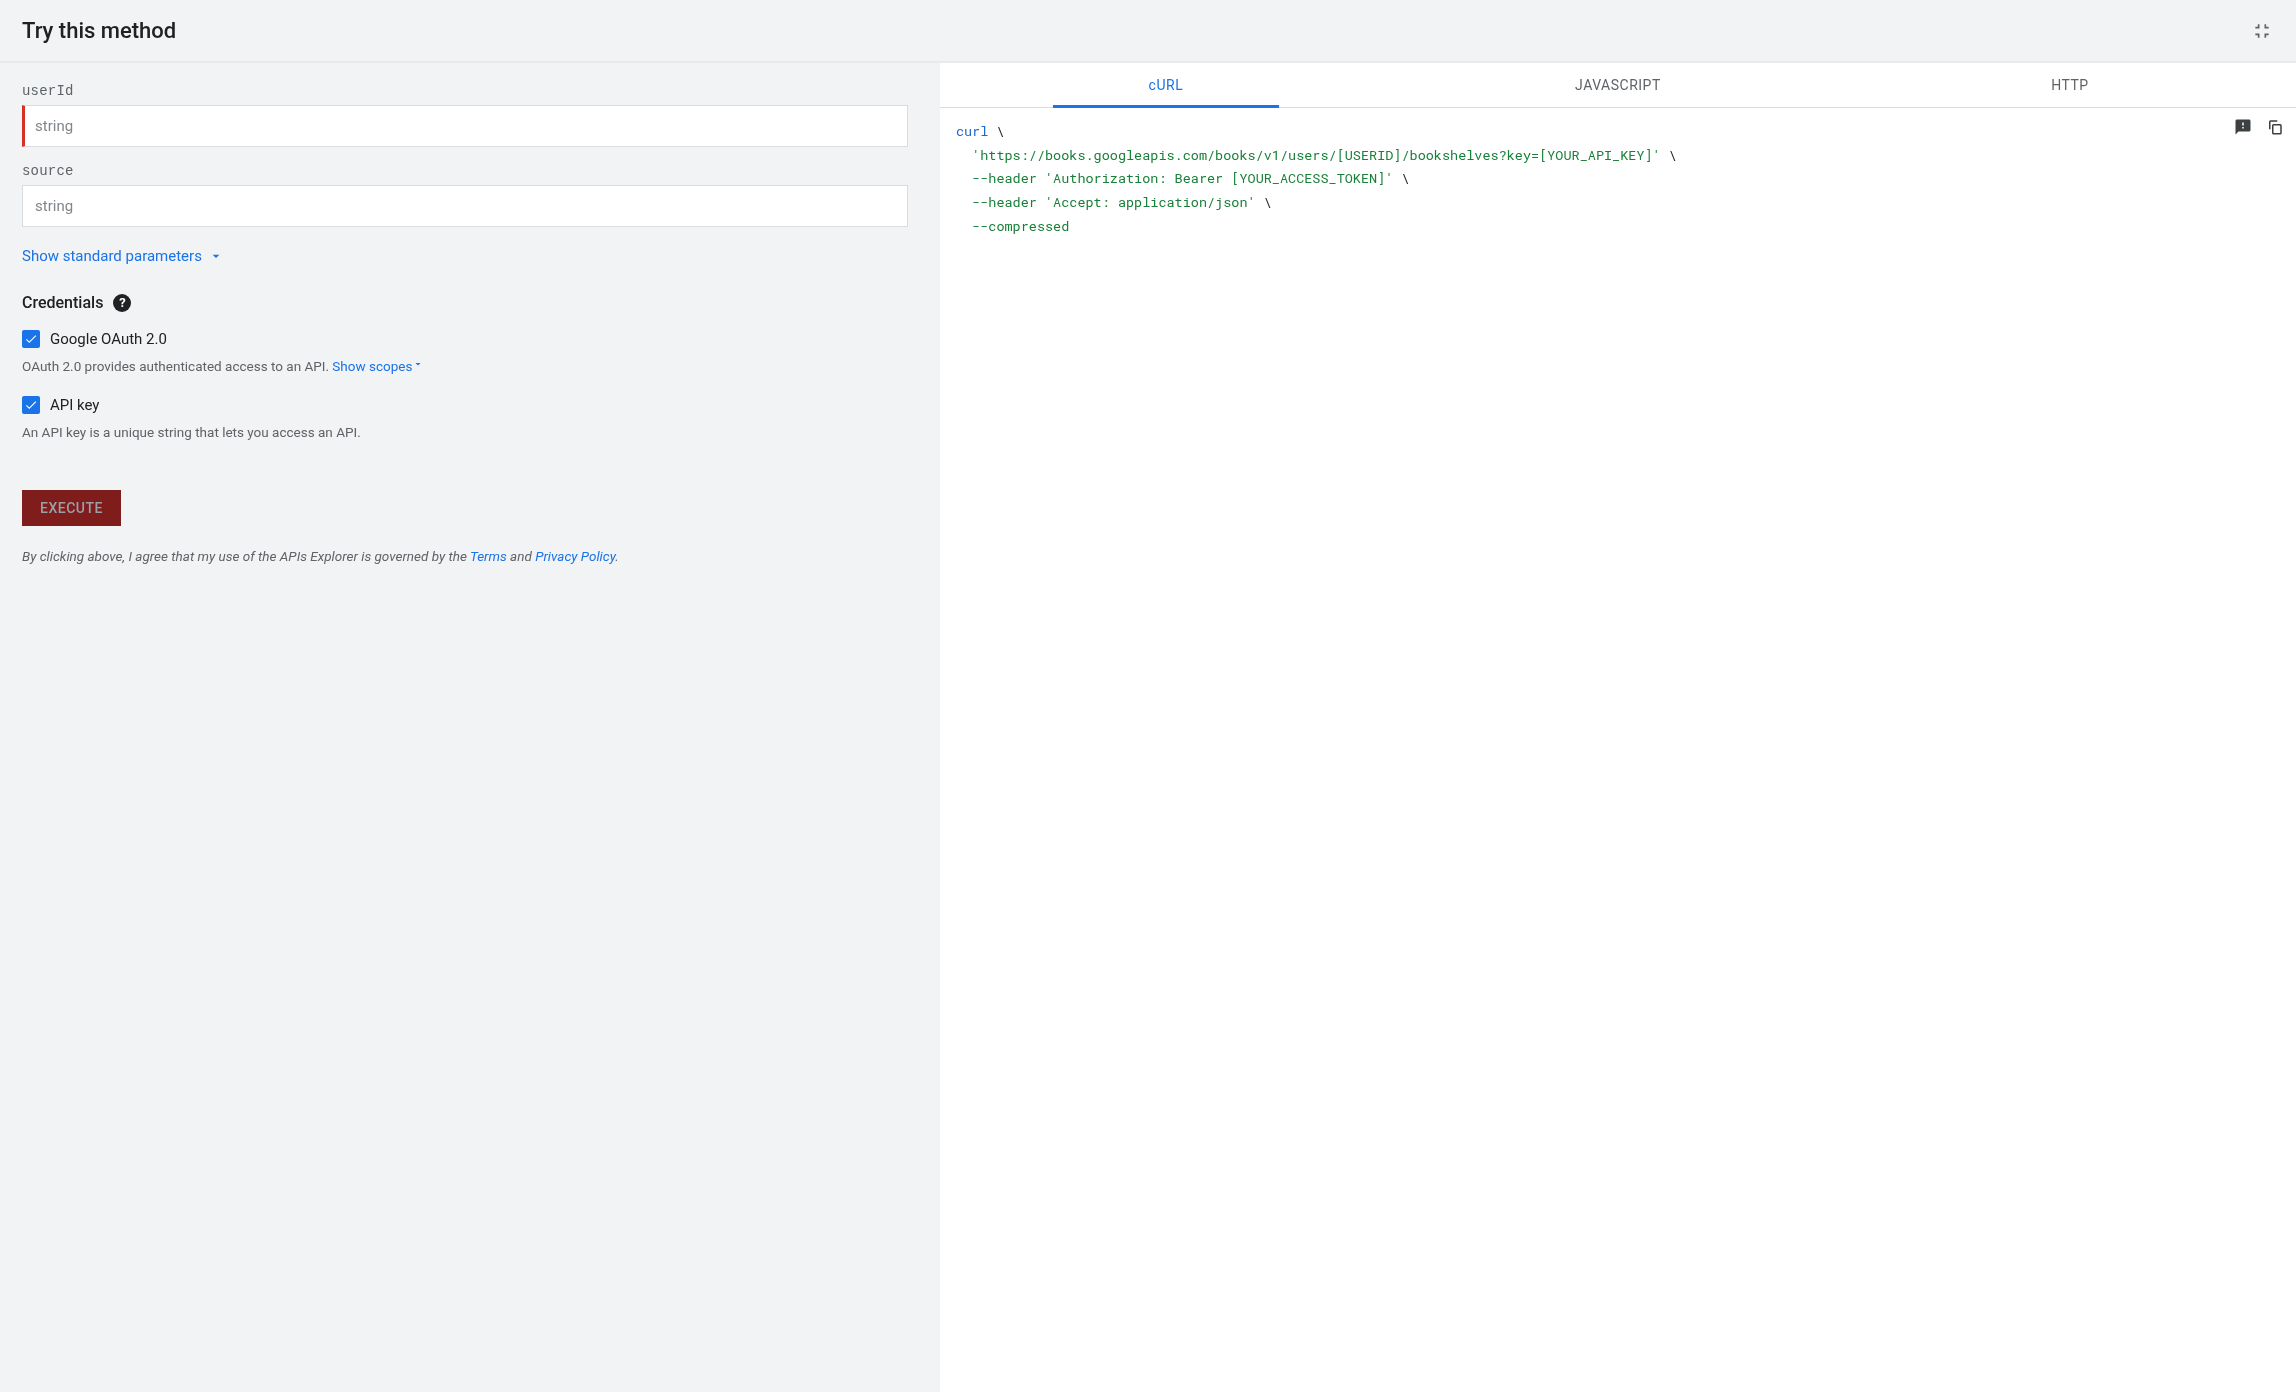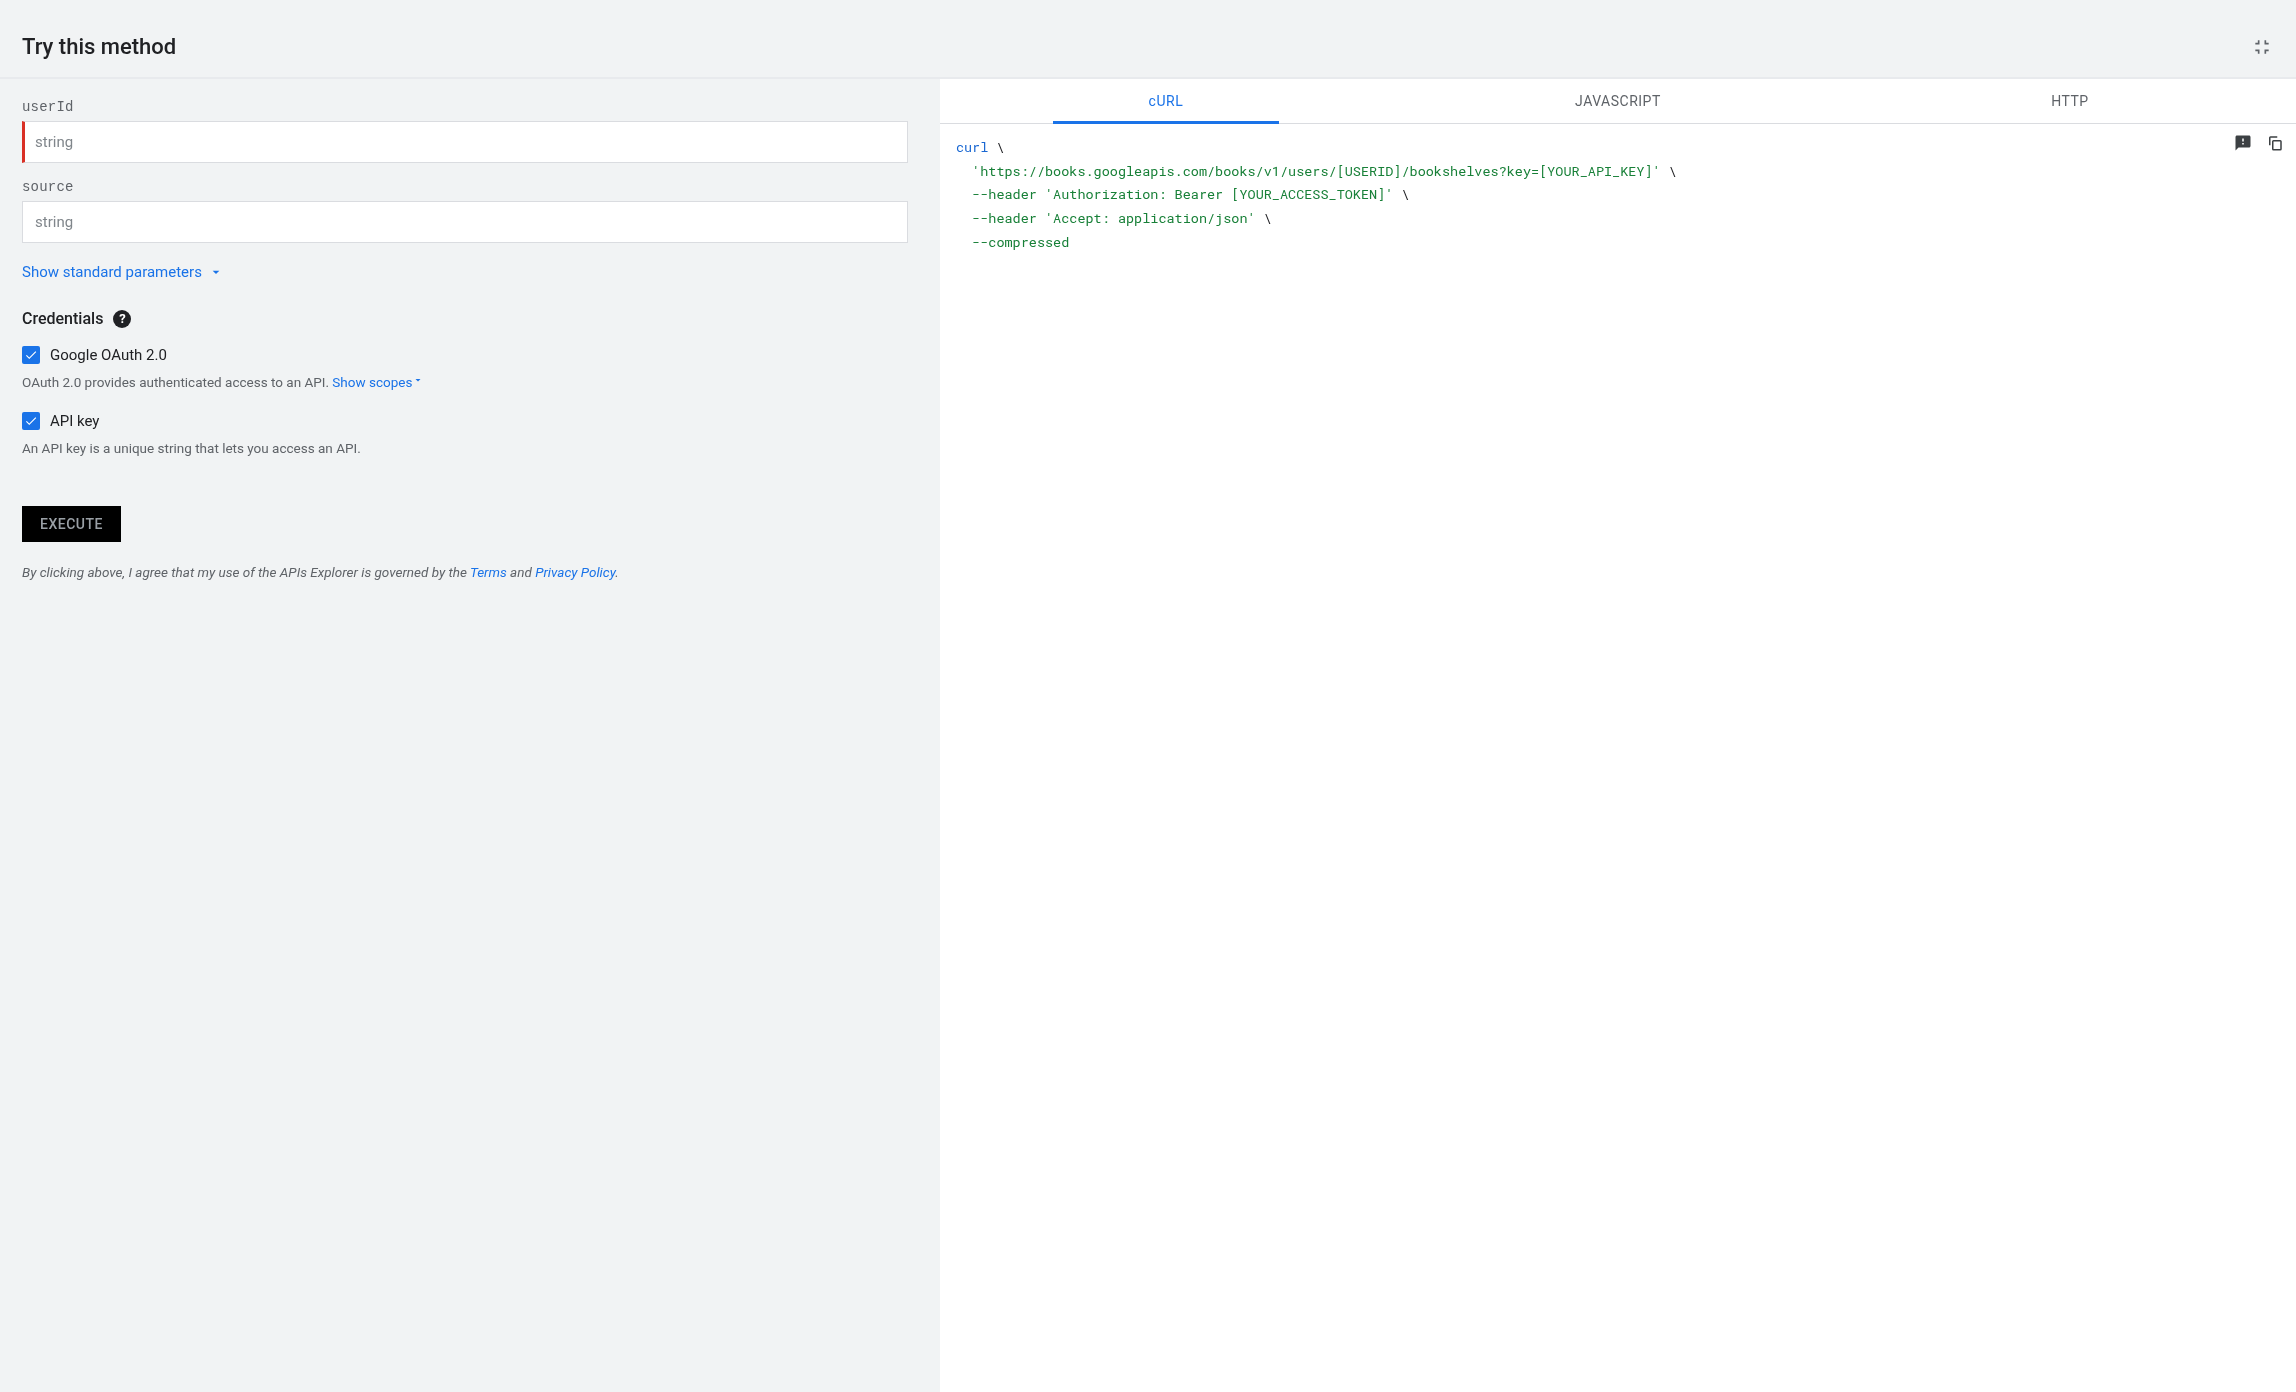--- a/index.html
+++ b/index.html
@@ -6,21 +6,21 @@
 body {
   font-family: Roboto, "Helvetica Neue", Arial, sans-serif;
   background: #f1f3f4;
   color: #202124;
   font-size: 14px;
 }
 .header {
   display: flex;
   align-items: center;
   justify-content: space-between;
-  padding: 34px 22px 18px 22px;
+  padding: 18px 22px 18px 22px;
   border-bottom: 2px solid #e8eaed;
 }
 .header h1 {
   font-size: 22px;
   font-weight: 500;
   color: #202124;
   letter-spacing: 0;
 }
 .collapse-btn {
   width: 24px;
@@ -142,21 +142,21 @@
 .show-scopes {
   display: inline-flex;
   gap: 0;
   color: #1a73e8;
   cursor: pointer;
 }
 .show-scopes svg { width: 12px; height: 12px; }
 .execute-btn {
   margin-top: 28px;
   padding: 10px 18px;
-  background: #000000;
+  background: #7f1d1d;
   color: #9aa0a6;
   border: none;
   font-size: 14px;
   font-weight: 500;
   letter-spacing: 0.5px;
   cursor: not-allowed;
   font-family: inherit;
 }
 .disclaimer {
   margin-top: 20px;

